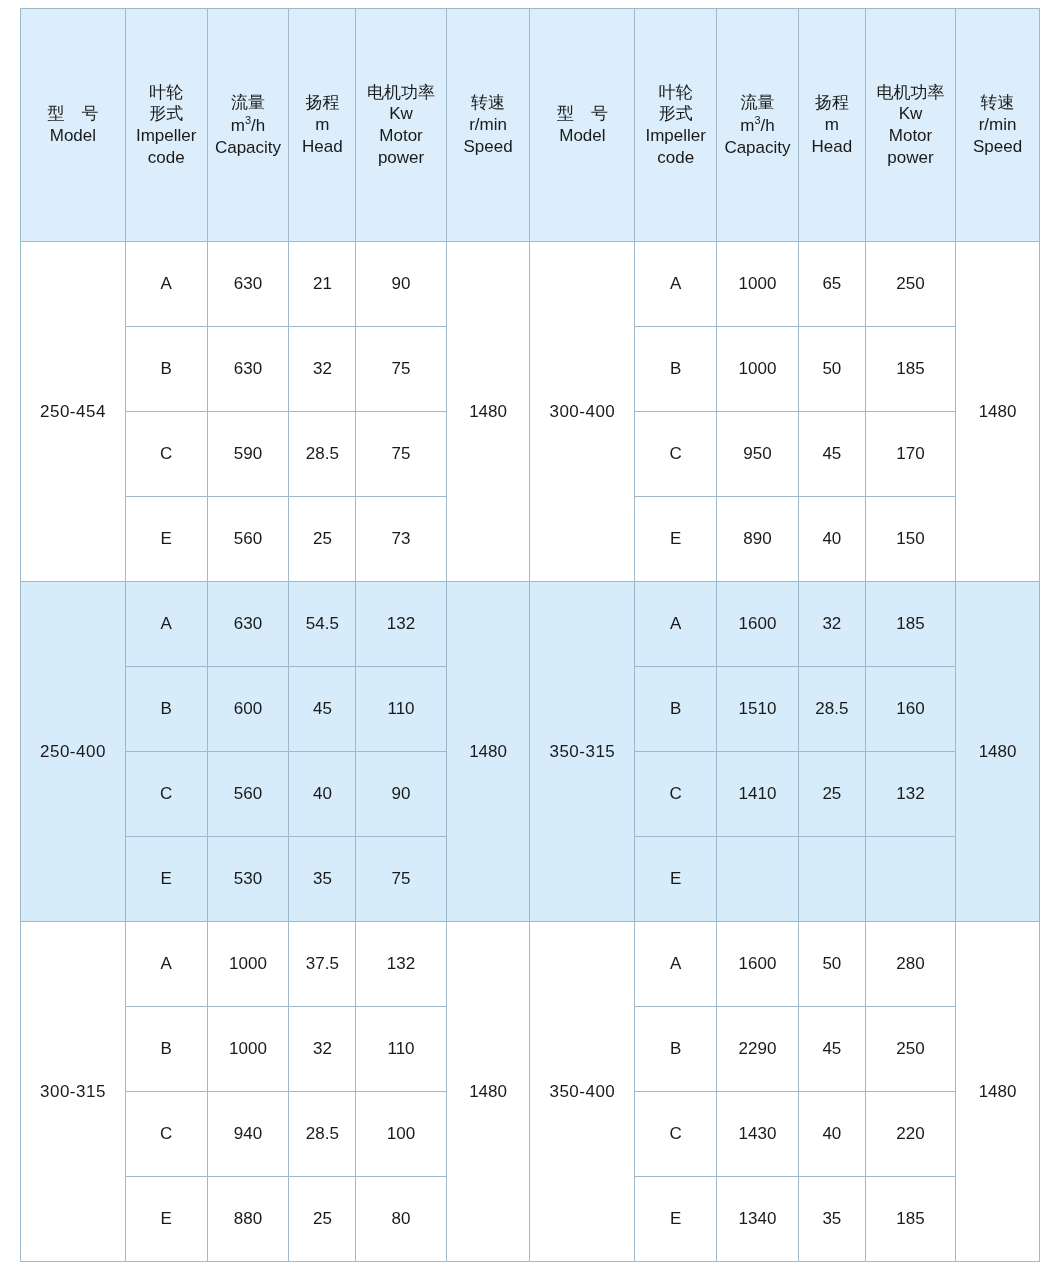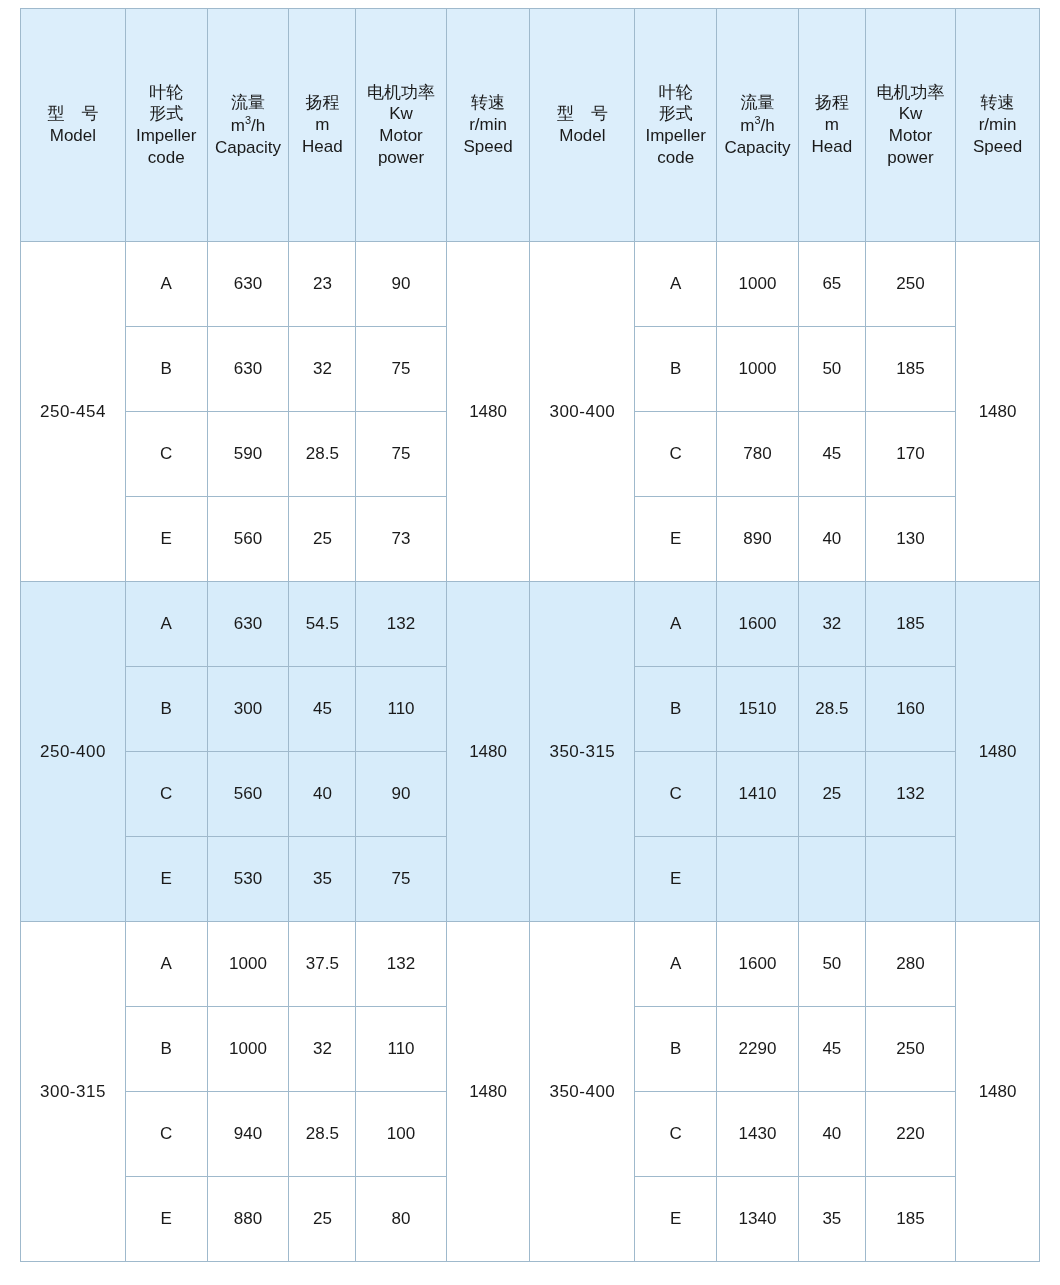--- a/index.html
+++ b/index.html
@@ -158,21 +158,21 @@
           <span class="en">r/min</span>
           <span class="en">Speed</span>
         </td>
       </tr>
     </thead>
     <tbody id="tbody">
         <tr>
           <td rowspan="4" class="model-cell">250-454</td>
           <td>A</td>
           <td>630</td>
-          <td>23</td>
+          <td>21</td>
           <td>90</td>
           <td rowspan="4" class="speed-cell">1480</td>
           <td rowspan="4" class="model-cell">300-400</td>
           <td>A</td>
           <td>1000</td>
           <td>65</td>
           <td>250</td>
           <td rowspan="4" class="speed-cell">1480</td>
         </tr>
         <tr>
@@ -184,51 +184,51 @@
           <td>1000</td>
           <td>50</td>
           <td>185</td>
         </tr>
         <tr>
           <td>C</td>
           <td>590</td>
           <td>28.5</td>
           <td>75</td>
           <td>C</td>
-          <td>780</td>
+          <td>950</td>
           <td>45</td>
           <td>170</td>
         </tr>
         <tr>
           <td>E</td>
           <td>560</td>
           <td>25</td>
           <td>73</td>
           <td>E</td>
           <td>890</td>
           <td>40</td>
-          <td>130</td>
+          <td>150</td>
         </tr>
         <tr class="banded">
           <td rowspan="4" class="model-cell">250-400</td>
           <td>A</td>
           <td>630</td>
           <td>54.5</td>
           <td>132</td>
           <td rowspan="4" class="speed-cell">1480</td>
           <td rowspan="4" class="model-cell">350-315</td>
           <td>A</td>
           <td>1600</td>
           <td>32</td>
           <td>185</td>
           <td rowspan="4" class="speed-cell">1480</td>
         </tr>
         <tr class="banded">
           <td>B</td>
-          <td>300</td>
+          <td>600</td>
           <td>45</td>
           <td>110</td>
           <td>B</td>
           <td>1510</td>
           <td>28.5</td>
           <td>160</td>
         </tr>
         <tr class="banded">
           <td>C</td>
           <td>560</td>

